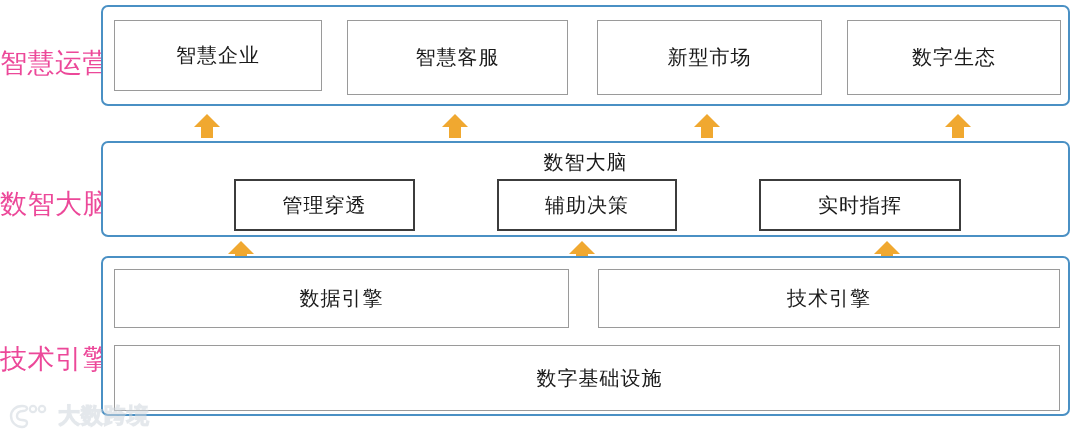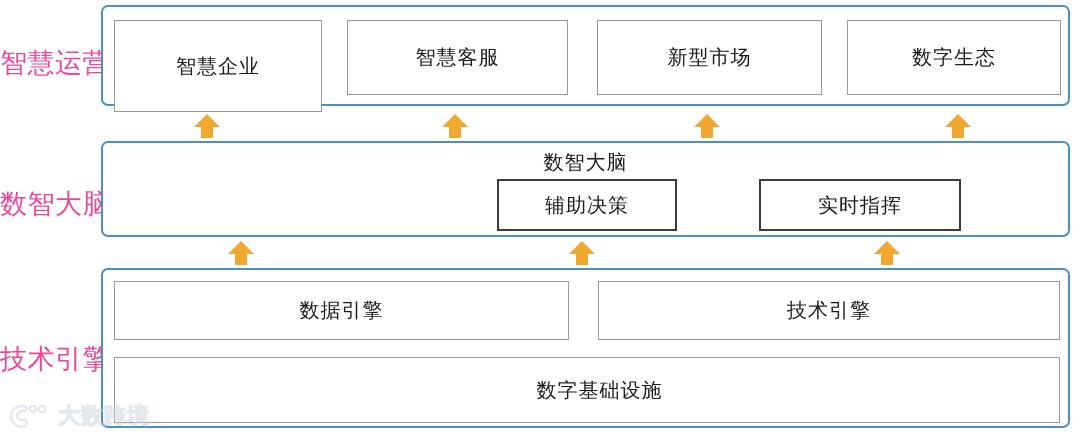--- a/index.html
+++ b/index.html
@@ -126,21 +126,21 @@
 <div id="canvas">
 
   <div class="row-label" style="top:45px;">智慧运营</div>
 
   <div class="row-label" style="top:186px;">数智大脑</div>
 
   <div class="row-label" style="top:341px;">技术引擎</div>
 
   <div class="layer" style="left:101px; top:5px; width:969px; height:101px;">
 
-    <div class="cell thin" style="left:11px; top:13px; width:208px; height:92px;">
+    <div class="cell thin" style="left:11px; top:13px; width:208px; height:71px;">
       <span>智慧企业</span>
     </div>
 
     <div class="cell thin" style="left:244px; top:13px; width:221px; height:75px;">
       <span>智慧客服</span>
     </div>
 
     <div class="cell thin" style="left:494px; top:13px; width:225px; height:75px;">
       <span>新型市场</span>
     </div>
@@ -164,20 +164,23 @@
   </div>
   <div class="arrow" style="left:945px; top:114px;">
     <div class="head"></div>
     <div class="shaft"></div>
   </div>
 
   <div class="layer" style="left:101px; top:141px; width:969px; height:96px;">
 
     <div class="brain-title" style="left:0; top:6px; width:965px;">数智大脑</div>
 
+    <div class="cell bold" style="left:131px; top:36px; width:181px; height:52px;">
+      <span>管理穿透</span>
+    </div>
 
     <div class="cell bold" style="left:394px; top:36px; width:180px; height:52px;">
       <span>辅助决策</span>
     </div>
 
     <div class="cell bold" style="left:656px; top:36px; width:202px; height:52px;text-align:right;">
       <span>实时指挥</span>
     </div>
   </div>
 
@@ -187,21 +190,21 @@
   </div>
   <div class="arrow" style="left:569px; top:241px;">
     <div class="head"></div>
     <div class="shaft"></div>
   </div>
   <div class="arrow" style="left:874px; top:241px;">
     <div class="head"></div>
     <div class="shaft"></div>
   </div>
 
-  <div class="layer" style="left:101px; top:268px; width:969px; height:160px;">
+  <div class="layer" style="left:101px; top:256px; width:969px; height:160px;">
 
     <div class="cell thin" style="left:11px; top:11px; width:455px; height:59px;">
       <span>数据引擎</span>
     </div>
 
     <div class="cell thin" style="left:495px; top:11px; width:462px; height:59px;font-family:Liberation Mono, monospace;">
       <span>技术引擎</span>
     </div>
 
     <div class="cell thin" style="left:11px; top:87px; width:946px; height:66px;padding-left:25px;">

